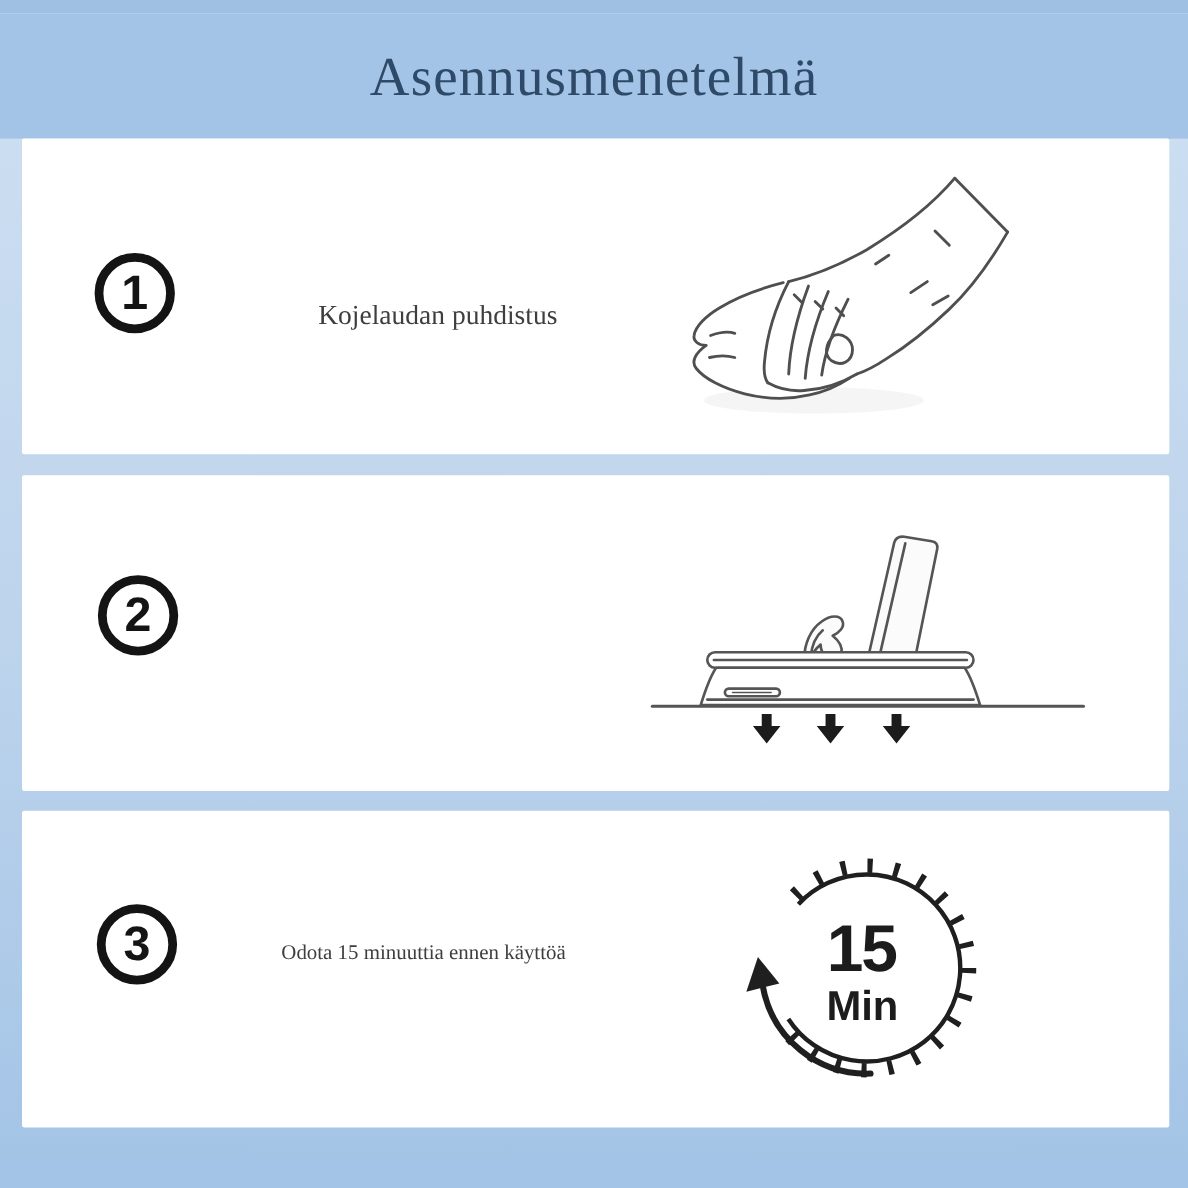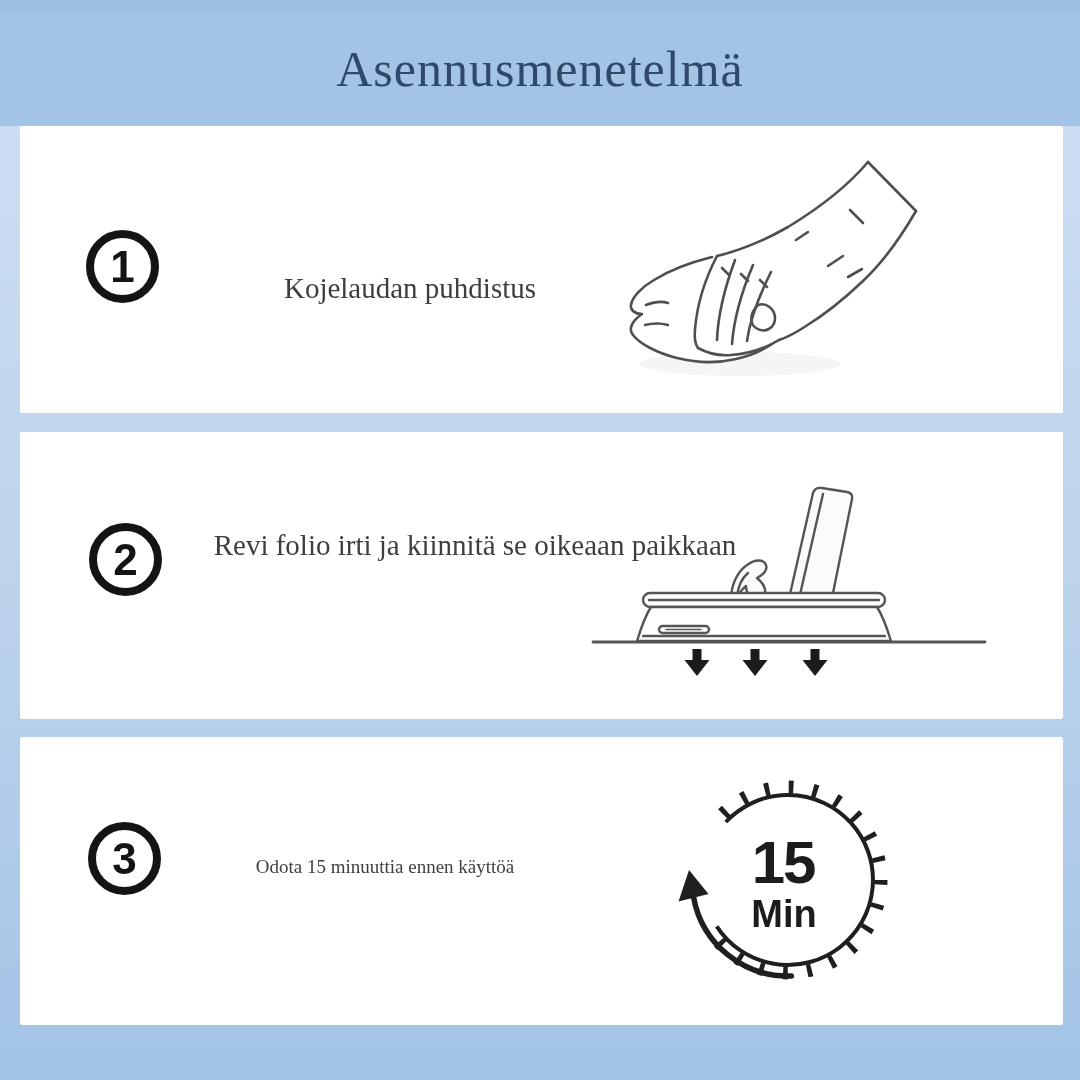--- a/index.html
+++ b/index.html
@@ -55,21 +55,21 @@
   }
   #panel1 .badge { left: 66px; top: 104px; }
   #panel2 .badge { left: 69px; top: 91px; }
   #panel3 .badge { left: 68px; top: 85px; }
   .step-text {
     position: absolute;
     transform: translate(-50%, -50%);
     white-space: nowrap;
     color: #3e3e3e;
   }
-  #panel1 .step-text { left: 390px; top: 162px; font-size: 29px; }
+  #panel1 .step-text { left: 378px; top: 162px; font-size: 25px; }
   #panel2 .step-text { left: 455px; top: 113px; font-size: 29px; }
   #panel3 .step-text { left: 365px; top: 130px; font-size: 19px; }
   .illust { position: absolute; }
   #hand-illust   { left: 580px; top: 22px; }
   #mount-illust  { left: 565px; top: 53px; }
   #timer-illust  { left: 650px; top: 36px; }
   .timer-num {
     font-family: "Liberation Sans", sans-serif;
     font-weight: bold;
     fill: #1c1c1c;
@@ -117,21 +117,20 @@
         <path d="M141 126 L148 133"></path>
         <path d="M160 132 L167 139"></path>
       </g>
     </svg>
   </div>
 
   <div class="panel" id="panel2">
     <div class="badge">
       <span>2</span>
     </div>
-    <div class="step-text">Revi folio irti ja kiinnitä se oikeaan paikkaan</div>
     <svg class="illust" id="mount-illust" width="410" height="200" viewBox="0 0 410 200">
       <g fill="none" stroke="#555555" stroke-width="2.4" stroke-linecap="round" stroke-linejoin="round">
 
         <path d="M8 157 L400 157" stroke-width="2.8"></path>
 
         <path d="M203 118 L228 8 Q230 2 237 3 L262 7 Q268 8 267 14 L246 118 Z" fill="#fbfbfb"></path>
         <path d="M214 114 L238 9"></path>
 
         <path d="M146 115 C146 100 152 87 162 80 C170 74 179 74 181 80 C183 85 178 90 172 93 C177 97 181 103 180 109 C179 114 173 116 167 113 C163 110 161 106 161 101 C156 105 153 110 152 115 Z" fill="#fbfbfb"></path>
         <path d="M152 112 C153 102 157 93 163 88"></path>

